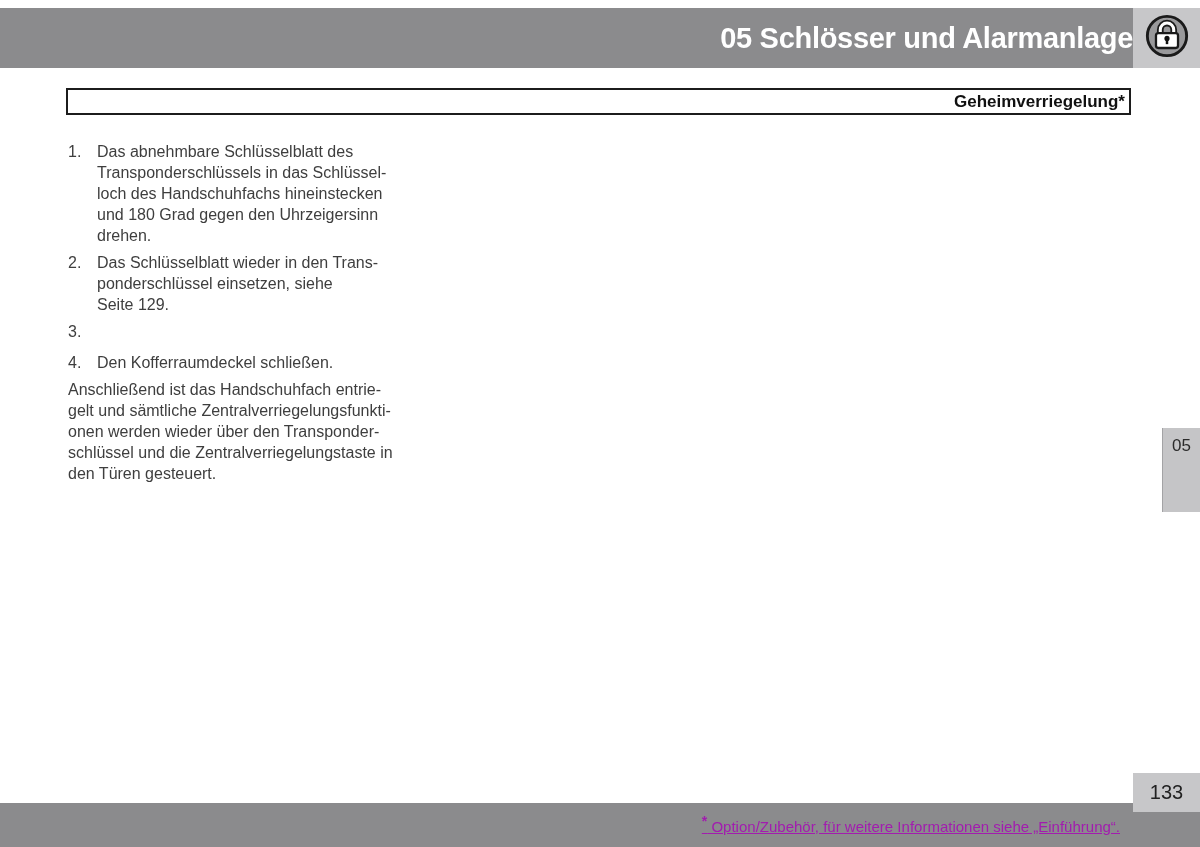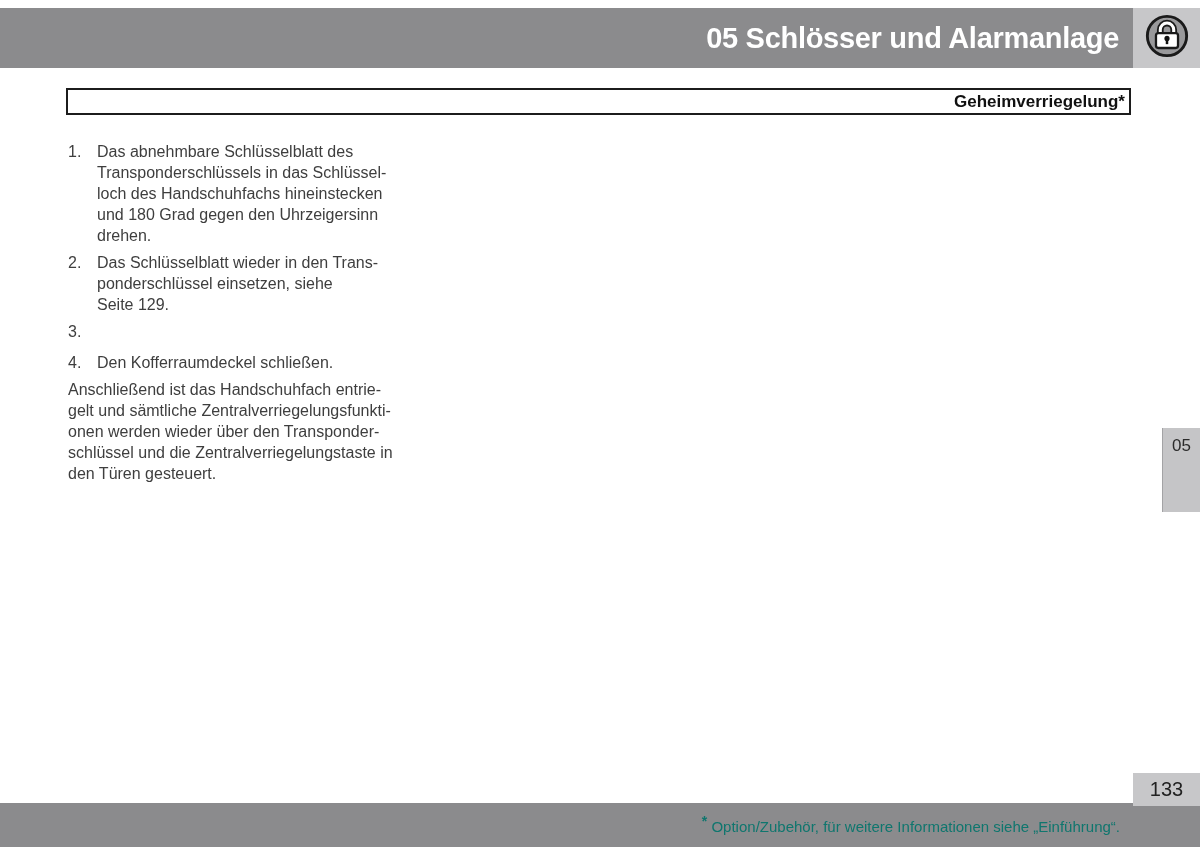--- a/index.html
+++ b/index.html
@@ -11,21 +11,21 @@
     overflow: hidden;
   }
   .page { position: absolute; inset: 0; }
 
   
   .header-bar {
     position: absolute; left: 0; top: 8px;
     width: 1133px; height: 60px;
     background: #8b8b8d;
     display: flex; align-items: center; justify-content: flex-end;
-    padding-right: 14px; box-sizing: border-box;
+    box-sizing: border-box;
   }
   .chapter-title {
     color: #ffffff; font-size: 29px; font-weight: bold;
     letter-spacing: -0.3px; white-space: nowrap;
   }
   .header-icon-box {
     position: absolute; left: 1133px; top: 8px;
     width: 67px; height: 60px;
     background: #c7c7c9;
     display: flex; align-items: center; justify-content: center;
@@ -71,26 +71,26 @@
   }
 
   
   .footer-bar {
     position: absolute; left: 0; top: 803px;
     width: 1200px; height: 44px;
     background: #8b8b8d;
   }
   .footnote {
     position: absolute; right: 80px; top: 813px;
-    color: #0f766e; font-size: 15px; white-space: nowrap;
+    color: #a21caf; font-size: 15px; white-space: nowrap; text-decoration: underline;
   }
   .footnote sup { font-weight: bold; font-size: 14px; }
   .page-num-box {
     position: absolute; left: 1133px; top: 773px;
-    width: 67px; height: 33px;
+    width: 67px; height: 39px;
     background: #c7c7c9;
     display: flex; align-items: center; justify-content: center;
   }
   .page-num { color: #222222; font-size: 20px; }
 </style>
 </head>
 <body>
 
 <div class="page">
 

